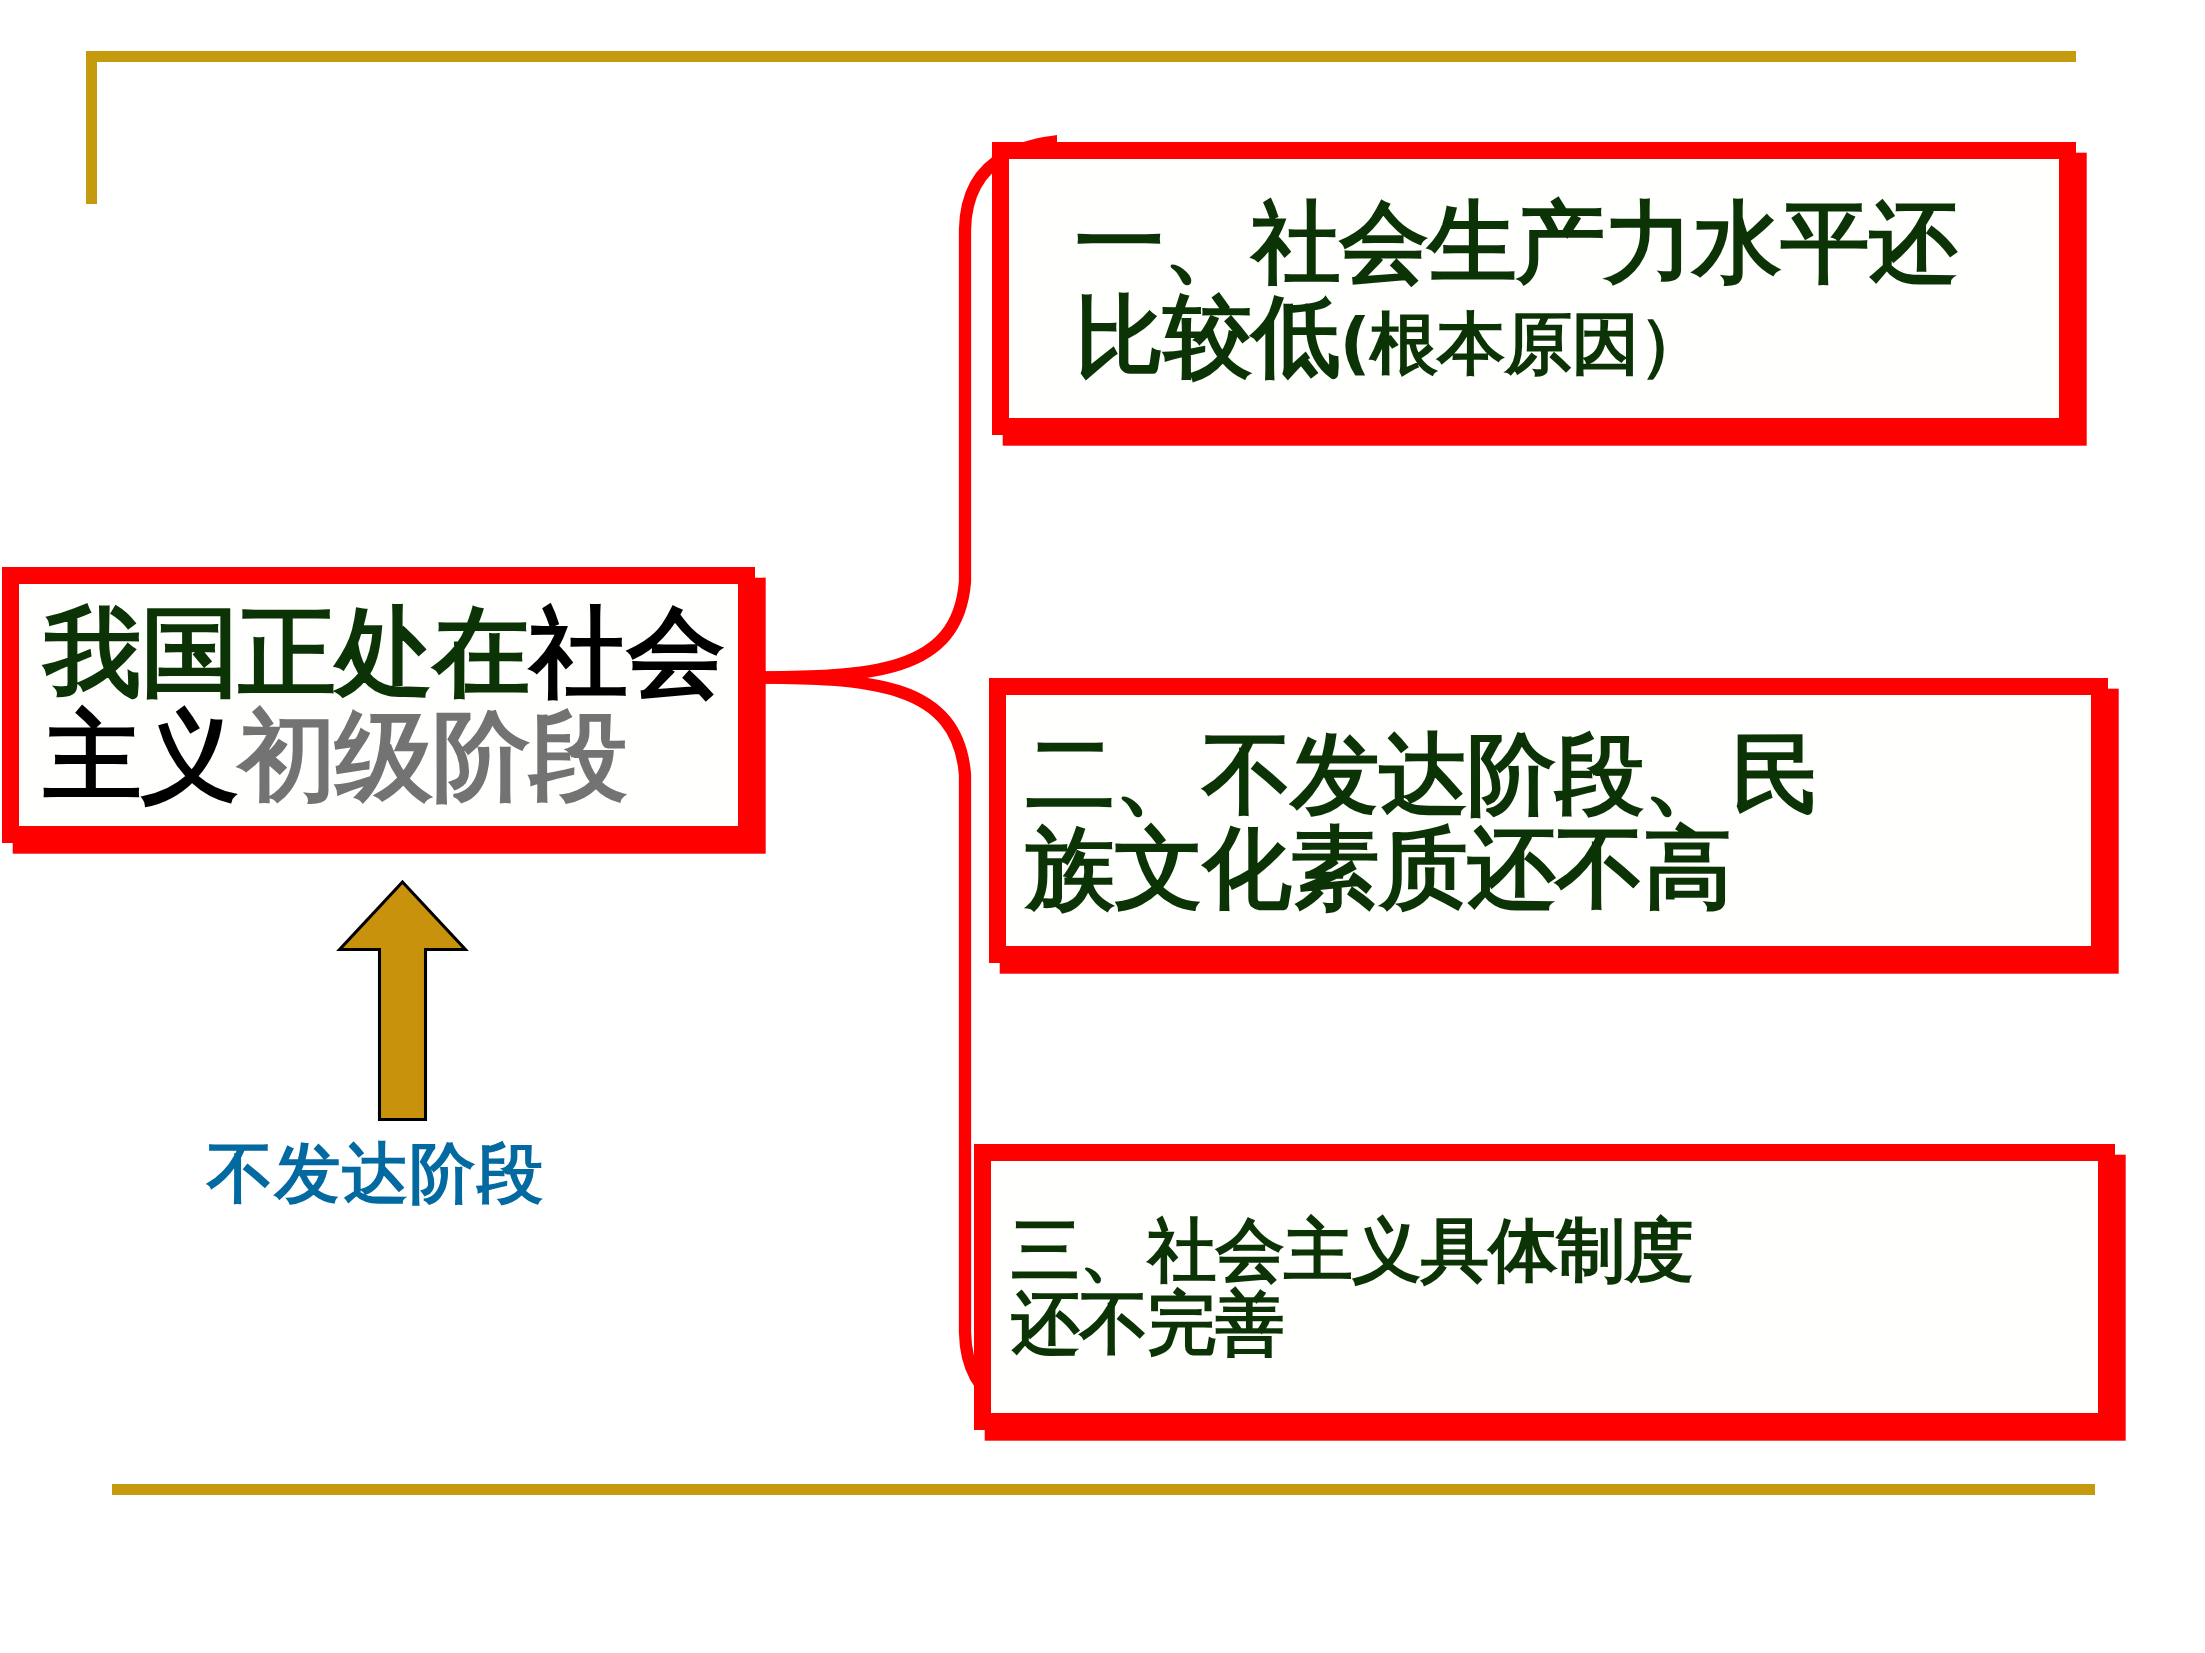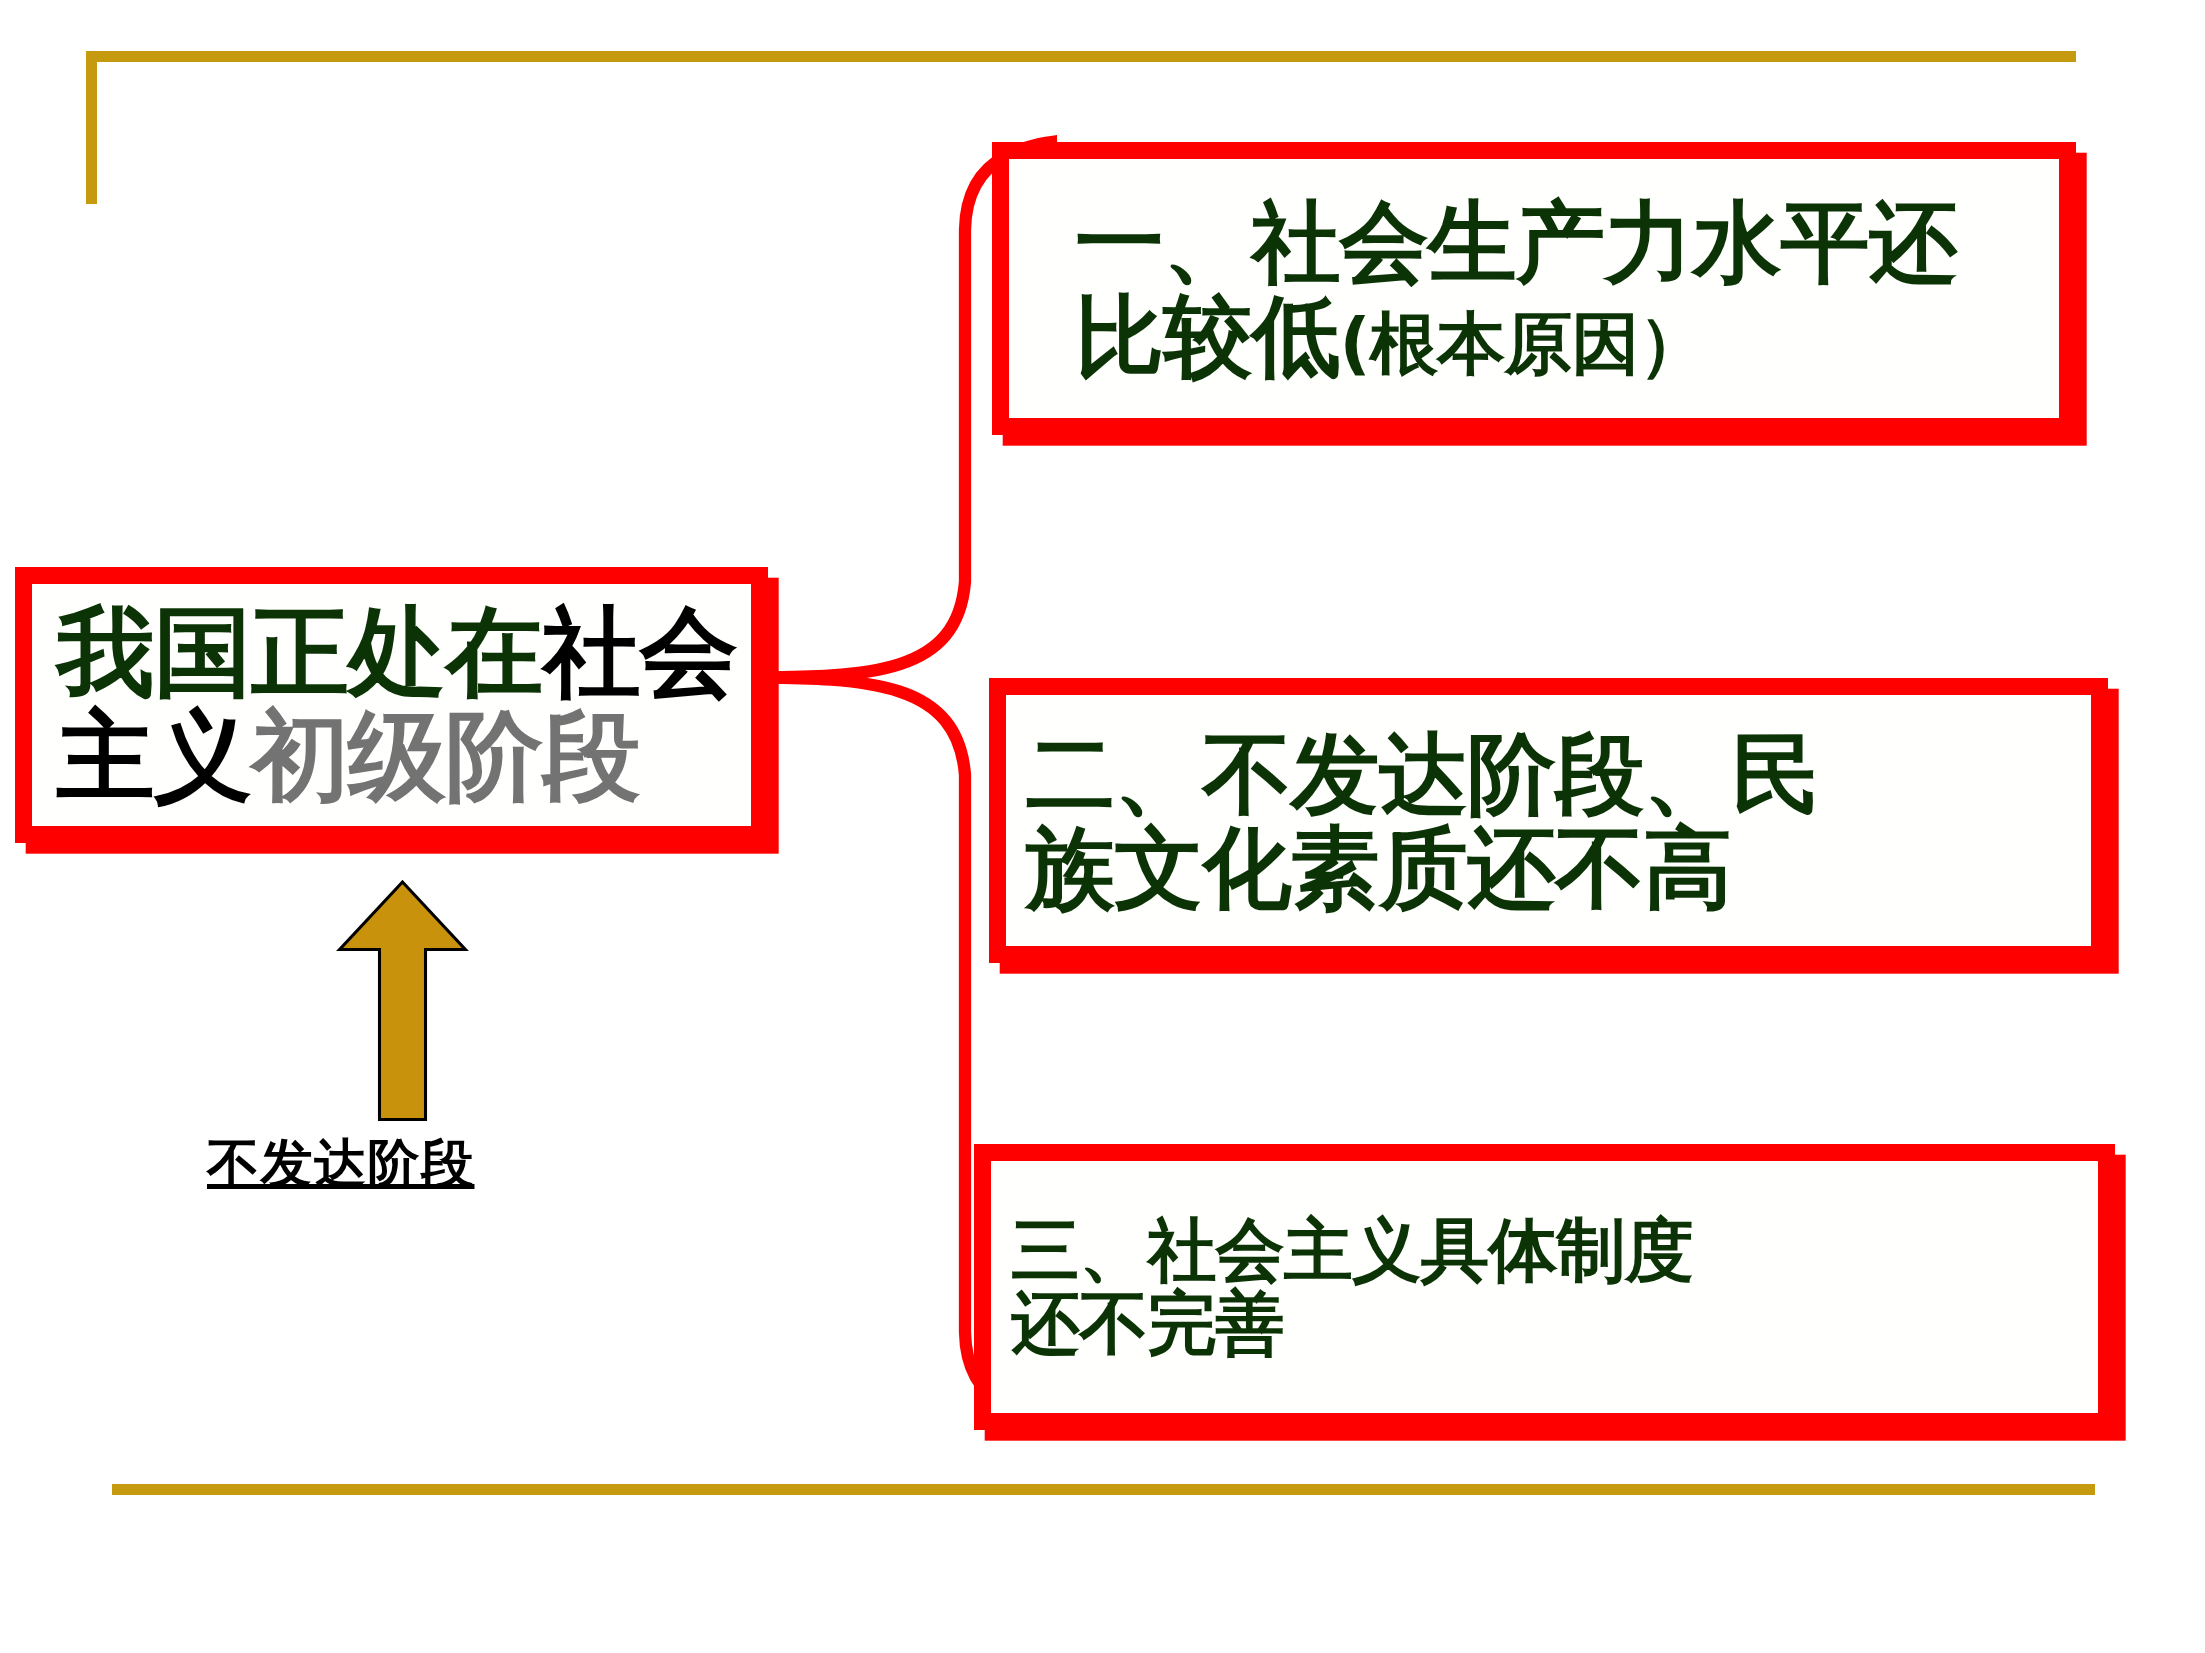--- a/index.html
+++ b/index.html
@@ -59,21 +59,21 @@
     transform: translateY(-50%);
     line-height: 1.06;
     letter-spacing: -0.8px;
     font-weight: bold;
     color: #0b3306;
     white-space: pre-line;
   }
 
   
   #box-root {
-    left: 15px;
+    left: 2px;
     top: 567px;
     width: 753px;
     height: 276px;
   }
   #box-root .txt {
     font-size: 98px;
     left: 24.5px;
   }
   #box-root .seg-green { color: #0b3306; }
   #box-root .seg-black { color: #000000; }
@@ -123,26 +123,25 @@
     height: 245px;
   }
 
   
   #arrow-caption {
     position: absolute;
     left: 207px;
     top: 1129px;
     width: 429px;
     font-family: "DejaVu Serif", serif;
-    font-size: 52px;
+    font-size: 66px;
     font-weight: bold;
-    color: #000000;
+    color: #0369a1;
     letter-spacing: 1.5px;
     white-space: nowrap;
-    text-decoration: underline;
   }
 </style>
 </head>
 <body>
 
 <div id="slide">
 
   <div class="gold-top-rule"></div>
   <div class="gold-left-rule"></div>
   <div class="gold-bottom-rule"></div>

